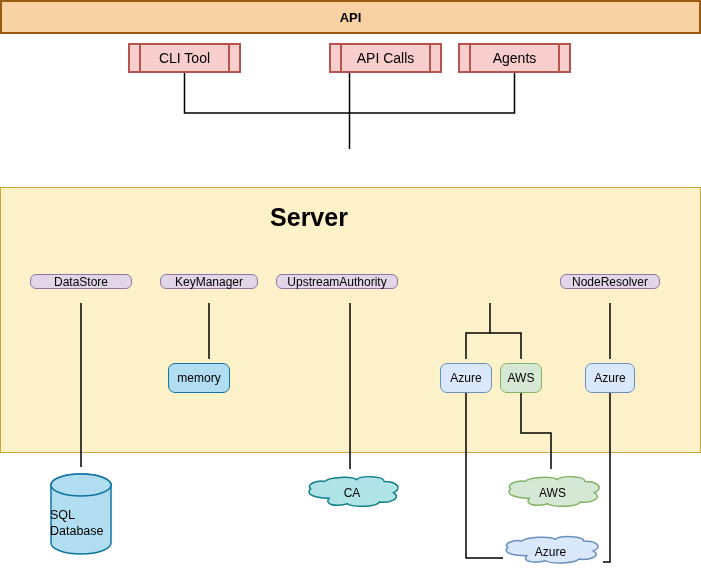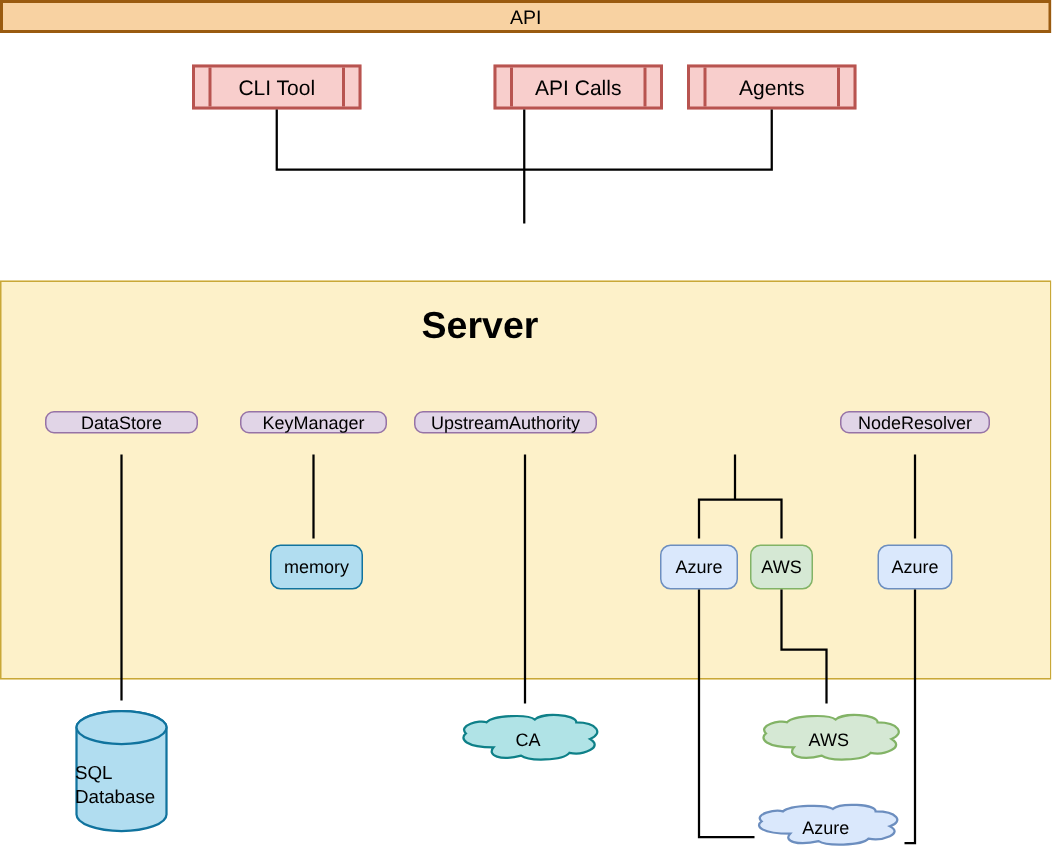--- a/index.html
+++ b/index.html
@@ -22,39 +22,38 @@
     z-index: 2;
   }
   .process::before, .process::after {
     content: ""; position: absolute; top: 0; bottom: 0; width: 0;
     border-left: 2px solid #b85450;
   }
   .process::before { left: 9px; }
   .process::after  { right: 9px; }
 
   .api-band {
-    left: 0; top: 153; width: 701px; height: 22px;
+    left: 0; top: 153; width: 701px; height: 34px;
     background: #f8d2a2;
     border: 2px solid #9a5b10;
     display: flex; align-items: center; justify-content: center;
-    font-size: 13px; font-weight: normal;
+    font-size: 13px; font-weight: bold;
     z-index: 1;
   }
   .server-box {
     left: 0; top: 187px; width: 701px; height: 266px;
     background: #fdf1c9;
     border: 1.5px solid #c9a837;
     z-index: 0;
   }
   .server-title {
     left: 0; top: 203px; width: 618px;
     text-align: center;
     font-size: 25px; font-weight: bold;
     z-index: 1;
-    margin-left: 11px;
   }
 
   .plugin {
     top: 274px; height: 15px;
     background: #e1d5e7;
     border: 1.5px solid #9673a6;
     border-radius: 6px;
     display: flex; align-items: center; justify-content: center;
     font-size: 12px;
     z-index: 2;
@@ -132,21 +131,21 @@
   <div class="abs plugin" style="left:160px; width:98px;">
     <span>KeyManager</span>
   </div>
   <div class="abs plugin" style="left:276px; width:122px;text-align:right;">
     <span>UpstreamAuthority</span>
   </div>
   <div class="abs plugin" style="left:560px; width:100px;">
     <span>NodeResolver</span>
   </div>
 
-  <div class="abs impl impl-bluedark" style="left:180px; width:62px;">
+  <div class="abs impl impl-bluedark" style="left:168px; width:62px;">
     <span>memory</span>
   </div>
   <div class="abs impl impl-blue" style="left:440px; width:52px;">
     <span>Azure</span>
   </div>
   <div class="abs impl impl-green" style="left:500px; width:42px;">
     <span>AWS</span>
   </div>
   <div class="abs impl impl-blue" style="left:585px; width:50px;">
     <span>Azure</span>

